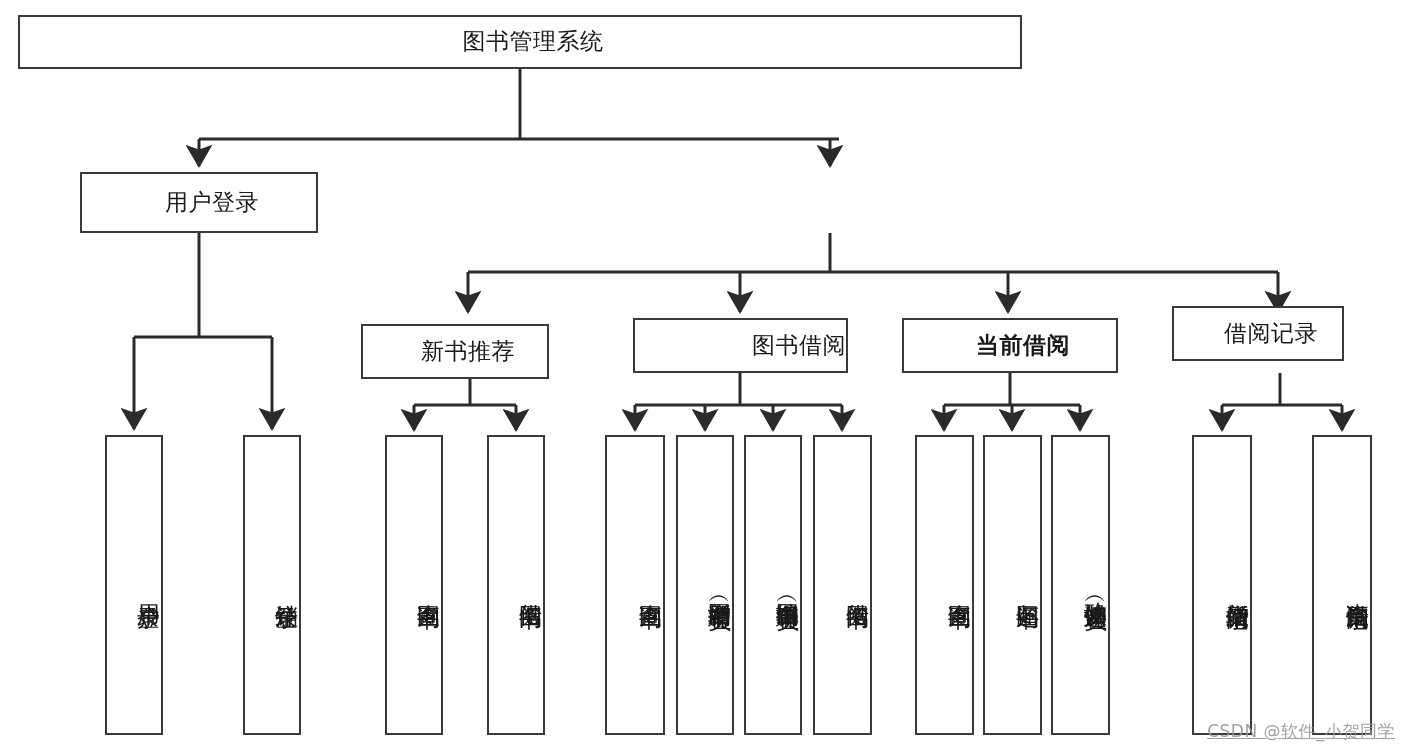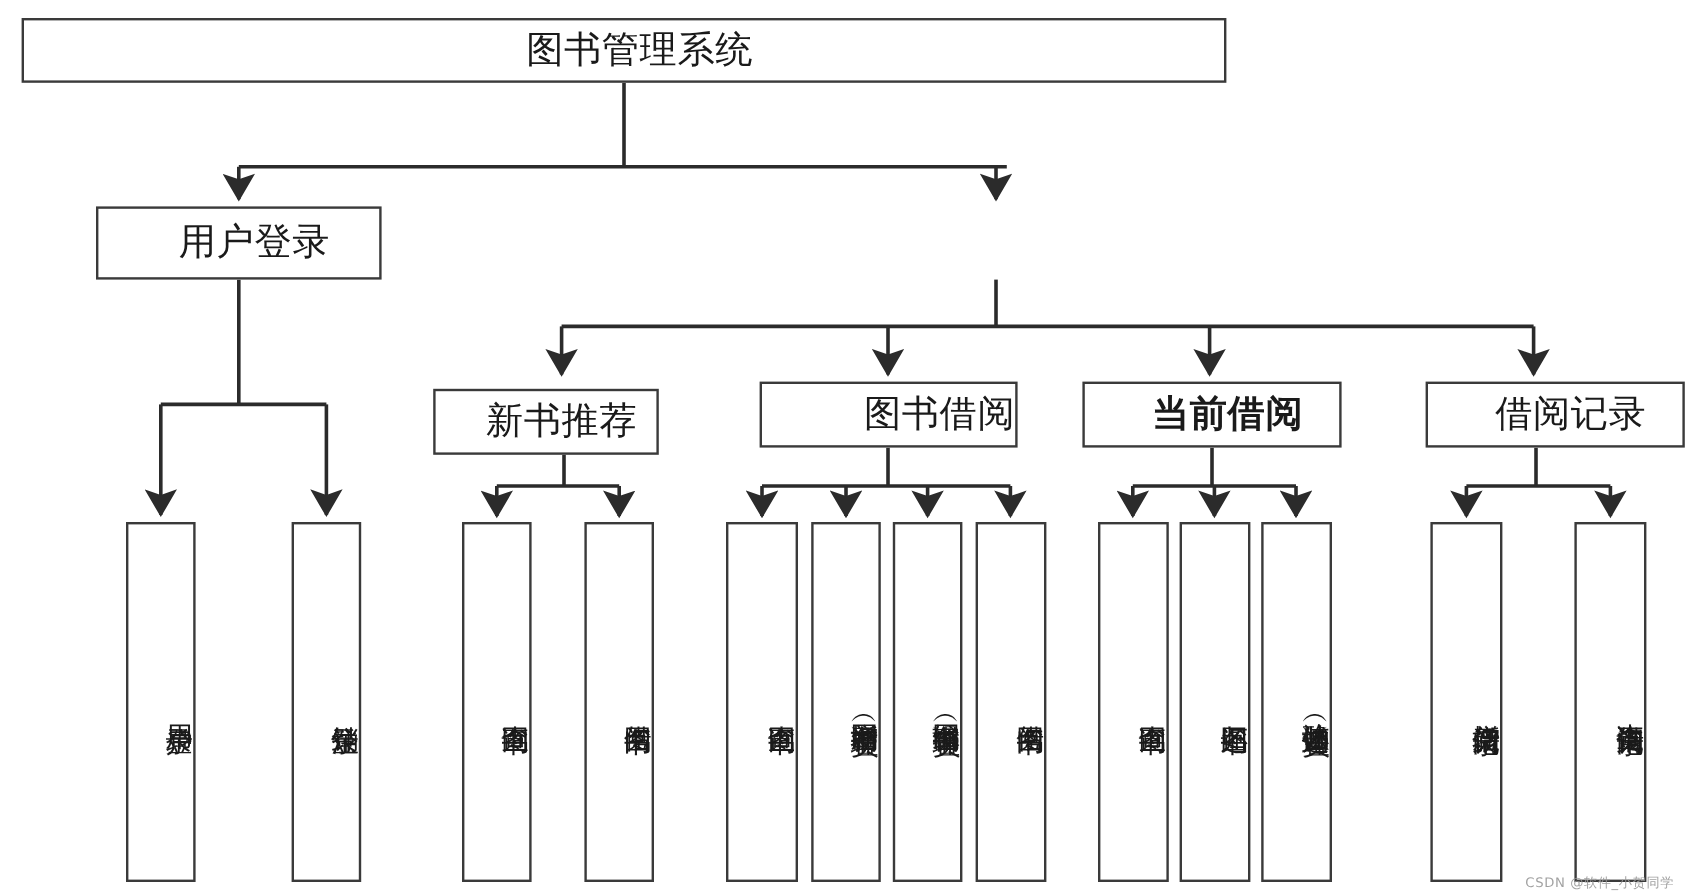--- a/index.html
+++ b/index.html
@@ -30,21 +30,21 @@
     position: absolute;
     box-sizing: border-box;
     background: #ffffff;
     border: 2px solid #3a3a3a;
     display: flex;
     align-items: center;
     justify-content: center;
     color: #1a1a1a;
   }
   .node-h {
-    font-size: 31px;
+    font-size: 23px;
     letter-spacing: 0.5px;
     line-height: 1.1;
     white-space: nowrap;
     padding-left: 26px;
   }
   .node-v {
     font-size: 23px;
     line-height: 1.12;
     letter-spacing: 1px;
     writing-mode: vertical-rl;
@@ -55,25 +55,26 @@
     white-space: nowrap;
     overflow: hidden;
   }
   .node-label {
     display: block;
   }
   #watermark {
     position: absolute;
     right: 10px;
     bottom: 4px;
-    font-size: 11px;
+    font-size: 17px;
     color: #9a9a9a;
     white-space: nowrap;
     letter-spacing: 0.5px;
     opacity: 0.92;
+    text-decoration: underline;
   }
 </style>
 </head>
 <body>
 
 <div id="diagram-root">
 
   <svg id="edge-layer" viewBox="0 0 1405 747" width="1405" height="747" xmlns="http://www.w3.org/2000/svg">
     <defs>
       <marker id="arrow" viewBox="0 0 12 14" refX="11" refY="7" markerWidth="8" markerHeight="9" orient="auto-start-reverse">
@@ -134,21 +135,21 @@
 
   <div class="node node-h" style="left:361px; top:324px; width:188px; height:55px;">
     <span class="node-label">新书推荐</span>
   </div>
   <div class="node node-h" style="left:633px; top:318px; width:215px; height:55px;justify-content:flex-end;">
     <span class="node-label">图书借阅</span>
   </div>
   <div class="node node-h" style="left:902px; top:318px; width:216px; height:55px;font-weight:bold;">
     <span class="node-label">当前借阅</span>
   </div>
-  <div class="node node-h" style="left:1172px; top:318px; width:216px; height:55px;margin-left:16px;">
+  <div class="node node-h" style="left:1172px; top:306px; width:172px; height:55px;">
     <span class="node-label">借阅记录</span>
   </div>
 
   <div class="node node-v" style="left:105px; top:435px; width:58px; height:300px;">
     <span class="node-label">用户登录</span>
   </div>
   <div class="node node-v" style="left:243px; top:435px; width:58px; height:300px;">
     <span class="node-label">注销登录</span>
   </div>
   <div class="node node-v" style="left:385px; top:435px; width:58px; height:300px;">

